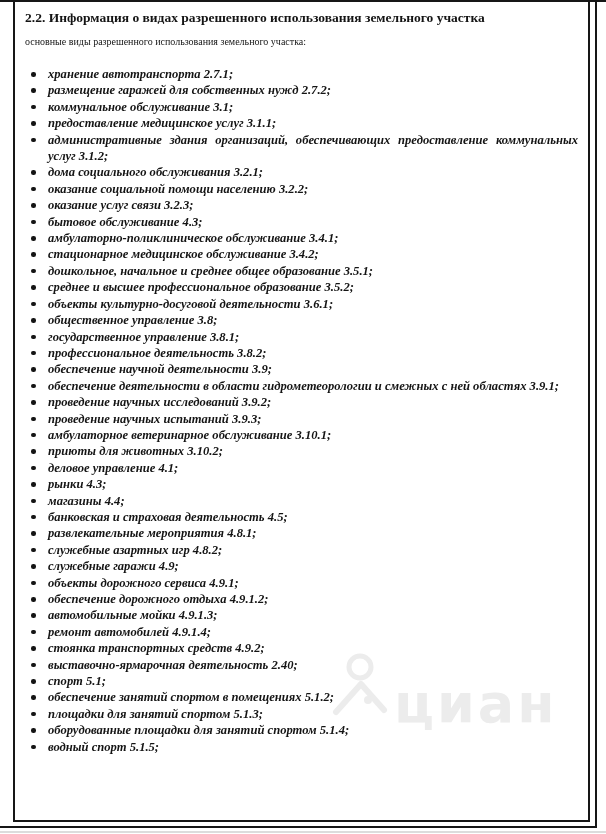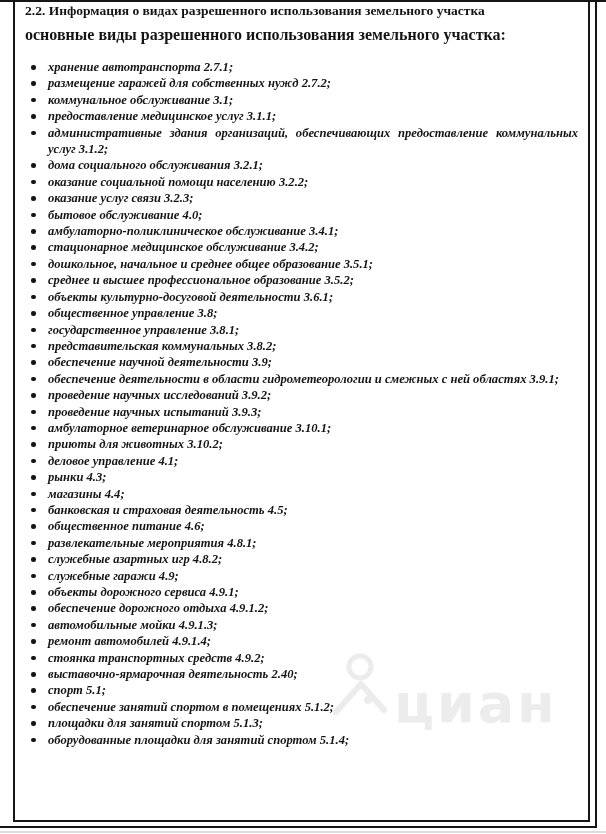--- a/index.html
+++ b/index.html
@@ -52,35 +52,35 @@
   }
   .watermark text {
     font-family: "DejaVu Sans", sans-serif;
     font-weight: bold;
     letter-spacing: 3px;
   }
 
   
   .content {
     position: absolute;
-    left: 25px; top: 2px;
+    left: 25px; top: 9px;
     width: 553px;
     z-index: 1;
   }
   .doc-title {
     margin: 0;
     font-size: 13.5px;
     line-height: 17px;
     font-weight: bold;
   }
   .doc-subtitle {
     margin: 7px 0 16px 0;
-    font-size: 16px;
+    font-size: 10px;
     line-height: 17px;
-    font-weight: bold;
+    font-weight: normal;
   }
   ul.vri-list {
     list-style: none;
     margin: 9px 0 0 0;
     padding: 0;
     font-family: Liberation Serif, serif;
   }
   li.vri-item {
     position: relative;
     padding-left: 23px;
@@ -156,21 +156,21 @@
       <li class="vri-item">
     <span class="bullet"></span>
     <span class="item-text">оказание социальной помощи населению 3.2.2;</span>
   </li>
       <li class="vri-item">
     <span class="bullet"></span>
     <span class="item-text">оказание услуг связи 3.2.3;</span>
   </li>
       <li class="vri-item">
     <span class="bullet"></span>
-    <span class="item-text">бытовое обслуживание 4.0;</span>
+    <span class="item-text">бытовое обслуживание 4.3;</span>
   </li>
       <li class="vri-item">
     <span class="bullet"></span>
     <span class="item-text">амбулаторно-поликлиническое обслуживание 3.4.1;</span>
   </li>
       <li class="vri-item">
     <span class="bullet"></span>
     <span class="item-text">стационарное медицинское обслуживание 3.4.2;</span>
   </li>
       <li class="vri-item">
@@ -188,21 +188,21 @@
       <li class="vri-item">
     <span class="bullet"></span>
     <span class="item-text">общественное управление 3.8;</span>
   </li>
       <li class="vri-item">
     <span class="bullet"></span>
     <span class="item-text">государственное управление 3.8.1;</span>
   </li>
       <li class="vri-item">
     <span class="bullet"></span>
-    <span class="item-text">представительская коммунальных 3.8.2;</span>
+    <span class="item-text">профессиональное деятельность 3.8.2;</span>
   </li>
       <li class="vri-item">
     <span class="bullet"></span>
     <span class="item-text">обеспечение научной деятельности 3.9;</span>
   </li>
       <li class="vri-item deep-wrap">
     <span class="bullet"></span>
     <span class="item-text">обеспечение деятельности в области гидрометеорологии и смежных с ней областях 3.9.1;</span>
   </li>
       <li class="vri-item">
@@ -232,24 +232,20 @@
       <li class="vri-item">
     <span class="bullet"></span>
     <span class="item-text">магазины 4.4;</span>
   </li>
       <li class="vri-item">
     <span class="bullet"></span>
     <span class="item-text">банковская и страховая деятельность 4.5;</span>
   </li>
       <li class="vri-item">
     <span class="bullet"></span>
-    <span class="item-text">общественное питание 4.6;</span>
-  </li>
-      <li class="vri-item">
-    <span class="bullet"></span>
     <span class="item-text">развлекательные мероприятия 4.8.1;</span>
   </li>
       <li class="vri-item">
     <span class="bullet"></span>
     <span class="item-text">служебные азартных игр 4.8.2;</span>
   </li>
       <li class="vri-item">
     <span class="bullet"></span>
     <span class="item-text">служебные гаражи 4.9;</span>
   </li>
@@ -285,15 +281,19 @@
     <span class="bullet"></span>
     <span class="item-text">обеспечение занятий спортом в помещениях 5.1.2;</span>
   </li>
       <li class="vri-item">
     <span class="bullet"></span>
     <span class="item-text">площадки для занятий спортом 5.1.3;</span>
   </li>
       <li class="vri-item">
     <span class="bullet"></span>
     <span class="item-text">оборудованные площадки для занятий спортом 5.1.4;</span>
+  </li>
+      <li class="vri-item">
+    <span class="bullet"></span>
+    <span class="item-text">водный спорт 5.1.5;</span>
   </li>
     </ul>
 </div>
 
 </body></html>

